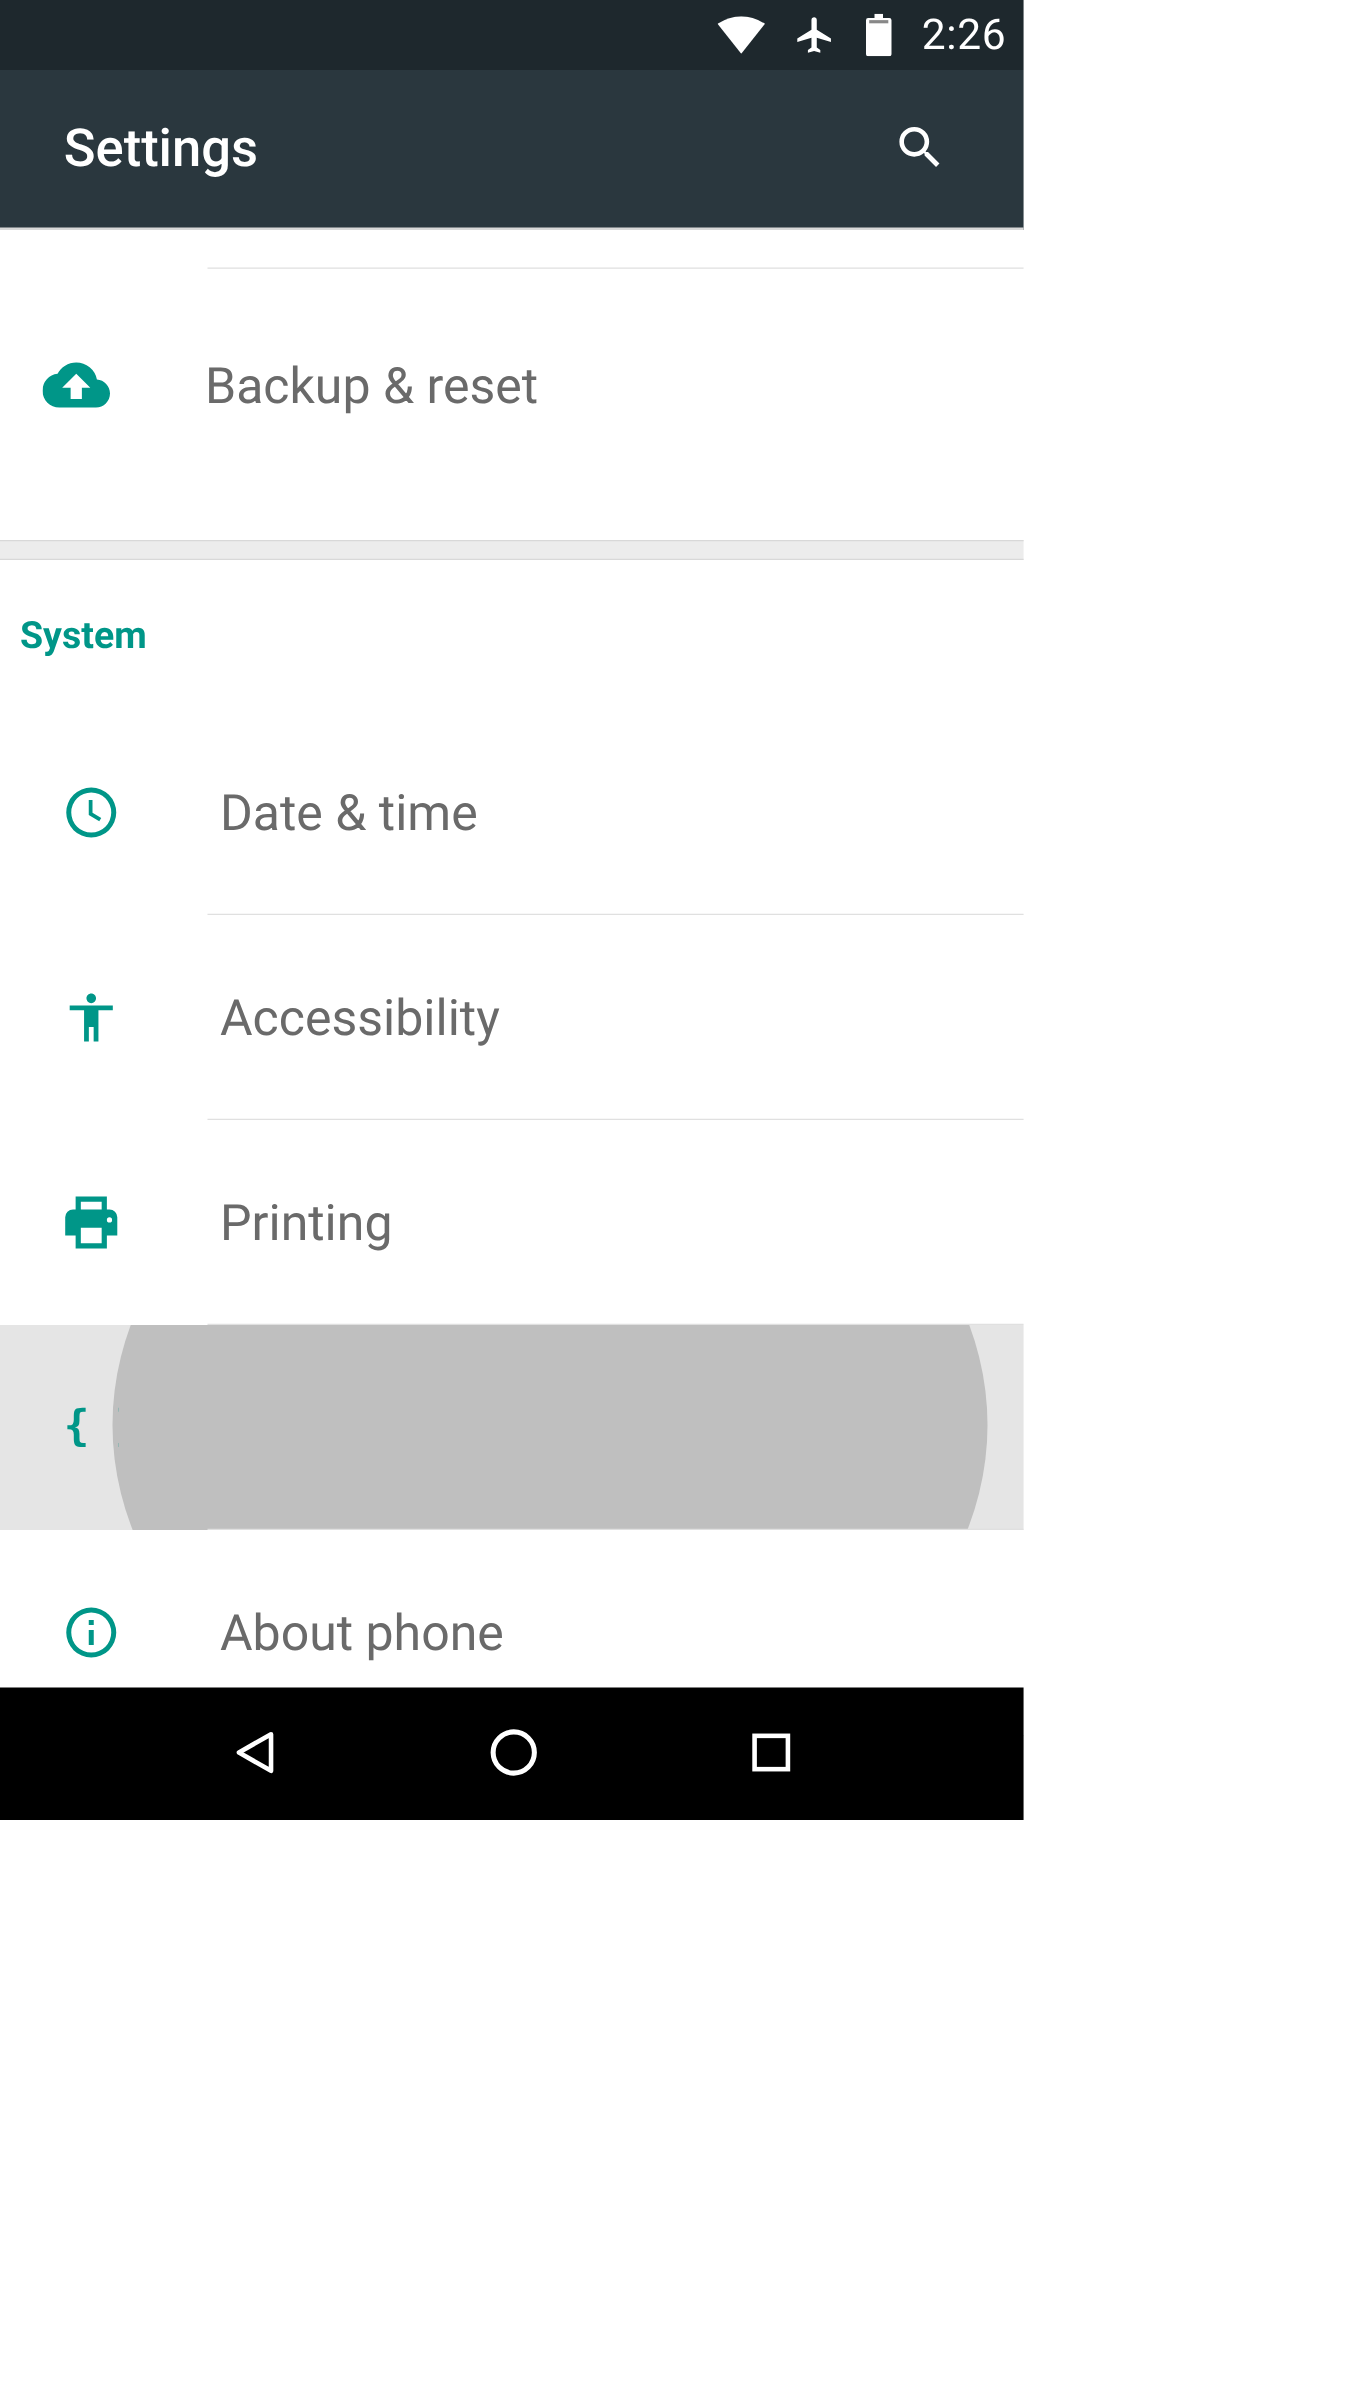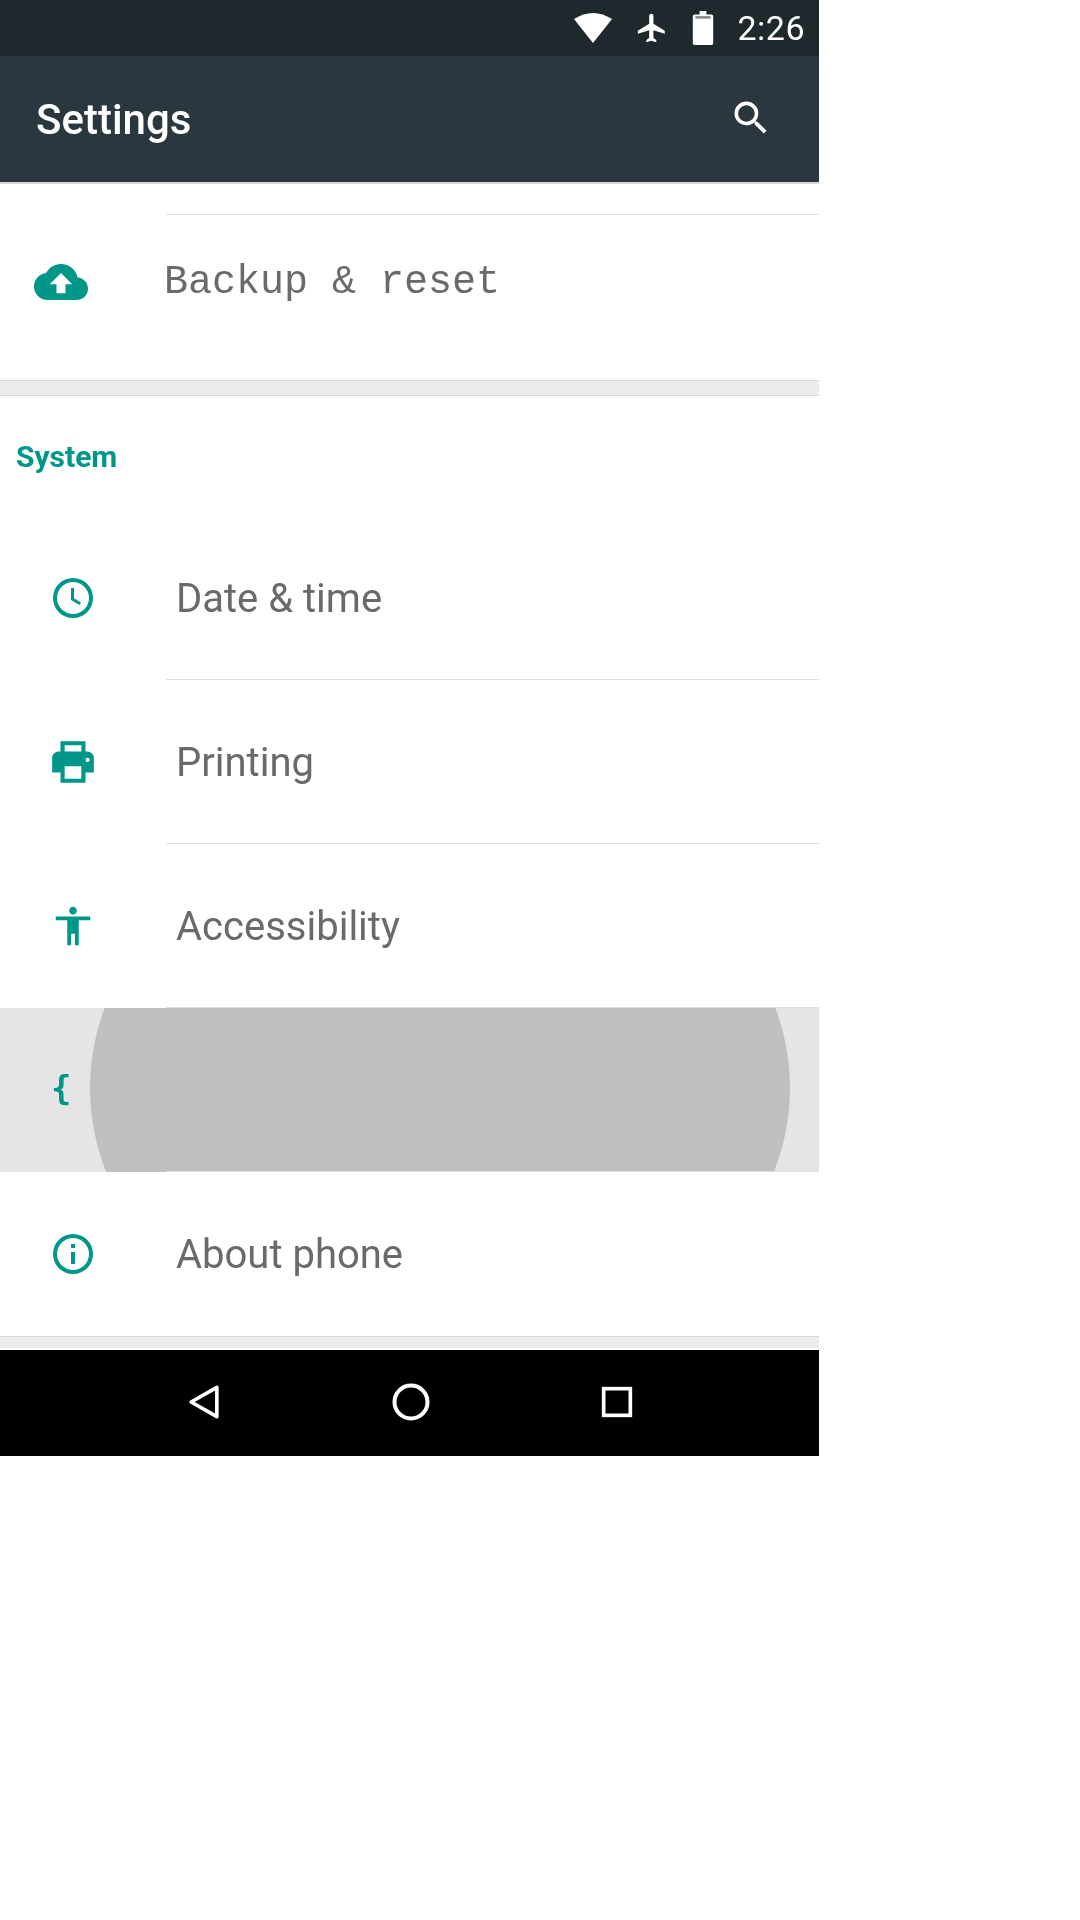--- a/index.html
+++ b/index.html
@@ -33,44 +33,43 @@
       font-weight: 400;
       color: #fff;
       letter-spacing: 0.5px;
     }
     .app-bar {
       background: #2a373e;
       height: 128px;
       display: flex;
       align-items: center;
       justify-content: space-between;
-      padding: 0 36px;
+      padding: 0 51px;
       border-bottom: 2px solid #d8d8d8;
     }
     .app-title {
       color: #fff;
       font-size: 42px;
       font-weight: 500;
     }
     .search-btn {
       background: none;
       border: none;
       cursor: pointer;
       padding: 10px;
     }
     .content {
       background: #fff;
     }
     .item-row-first {
-      height: 196px;
+      height: 248px;
       display: flex;
       align-items: center;
       padding-left: 32px;
       position: relative;
-      font-family: Liberation Mono, monospace;
     }
     .item-row-first::before {
       content: "";
       position: absolute;
       top: 30px;
       left: 166px;
       right: 0;
       height: 1px;
       background: #e0e0e0;
     }
@@ -216,36 +215,36 @@
     <span class="icon-wrap">
       <svg width="48" height="48" viewBox="0 0 24 24">
           <path d="M12 2a10 10 0 100 20 10 10 0 000-20zm0 18a8 8 0 110-16 8 8 0 010 16zm.5-13H11v6l4.2 2.5.8-1.3-3.5-2.1V7z" fill="#009688"></path>
         </svg>
     </span>
     <span class="item-label">Date &amp; time</span>
   </div>
 
   <div class="list-item with-divider">
     <span class="icon-wrap">
+      <svg width="46" height="46" viewBox="0 0 24 24">
+          <path d="M12 2c1.1 0 2 .9 2 2s-.9 2-2 2-2-.9-2-2 .9-2 2-2zm9 7h-6v13h-2v-6h-2v6H9V9H3V7h18v2z" fill="#009688"></path>
+        </svg>
+    </span>
+    <span class="item-label">Accessibility</span>
+  </div>
+
+  <div class="list-item with-divider">
+    <span class="icon-wrap">
       <svg width="50" height="46" viewBox="0 0 24 22">
           <path d="M19 6h-1V1H6v5H5a3 3 0 00-3 3v7h4v5h12v-5h4V9a3 3 0 00-3-3zM8 3h8v3H8V3zm8 16H8v-6h8v6zm3-8a1 1 0 110-2 1 1 0 010 2z" fill="#009688"></path>
         </svg>
     </span>
     <span class="item-label">Printing</span>
   </div>
 
-  <div class="list-item with-divider">
-    <span class="icon-wrap">
-      <svg width="46" height="46" viewBox="0 0 24 24">
-          <path d="M12 2c1.1 0 2 .9 2 2s-.9 2-2 2-2-.9-2-2 .9-2 2-2zm9 7h-6v13h-2v-6h-2v6H9V9H3V7h18v2z" fill="#009688"></path>
-        </svg>
-    </span>
-    <span class="item-label">Accessibility</span>
-  </div>
-
   <div class="list-item with-divider highlighted">
     <div class="ripple"></div>
     <span class="icon-wrap">
       <svg width="44" height="34" viewBox="0 0 44 34">
           <text x="0" y="27" font-size="34" font-weight="700" fill="#009688" font-family="monospace">{ }</text>
         </svg>
     </span>
   </div>
 
   <div class="list-item">

